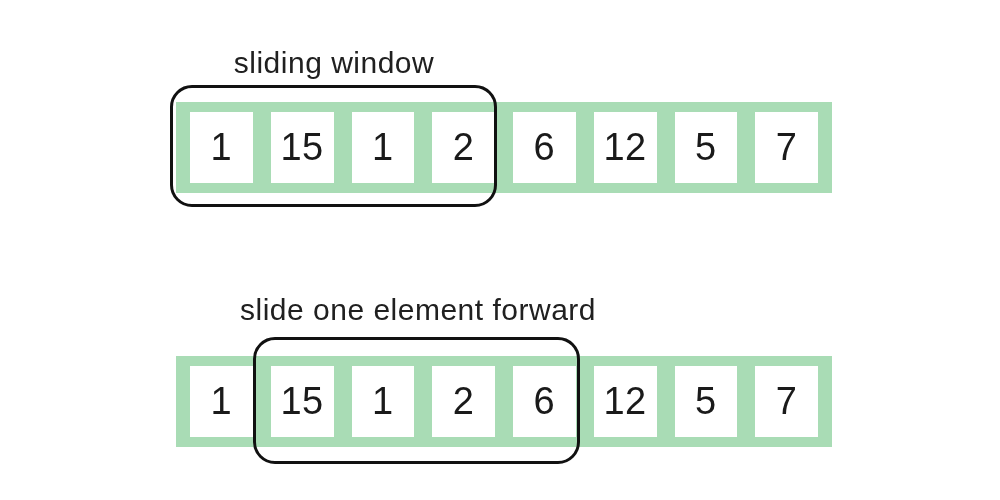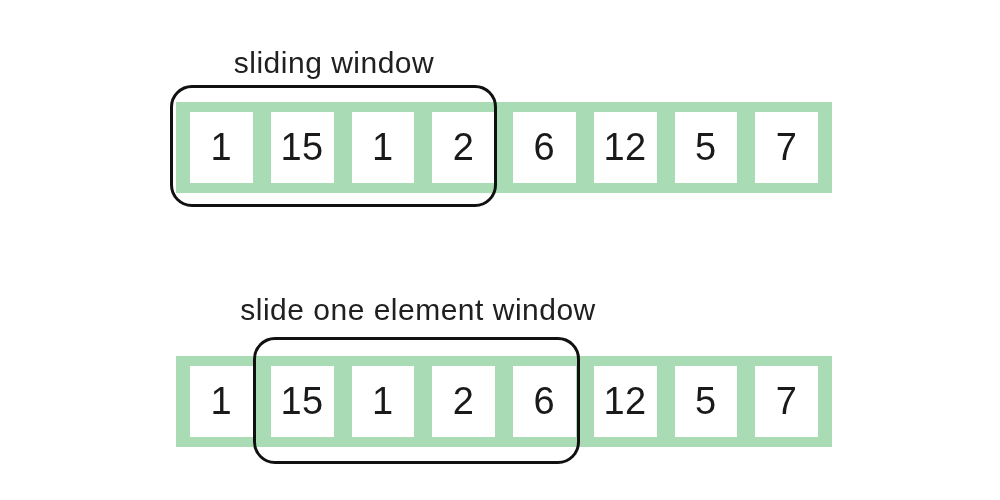--- a/index.html
+++ b/index.html
@@ -70,21 +70,21 @@
       <div class="cell">1</div>
       <div class="cell">2</div>
       <div class="cell">6</div>
       <div class="cell">12</div>
       <div class="cell">5</div>
       <div class="cell">7</div>
     </div>
 
   <div class="window-outline window-1"></div>
 
-  <div class="row-title title-2">slide one element window</div>
+  <div class="row-title title-2">slide one element forward</div>
 
   <div class="array-strip strip-2">
       <div class="cell">1</div>
       <div class="cell">15</div>
       <div class="cell">1</div>
       <div class="cell">2</div>
       <div class="cell">6</div>
       <div class="cell">12</div>
       <div class="cell">5</div>
       <div class="cell">7</div>

